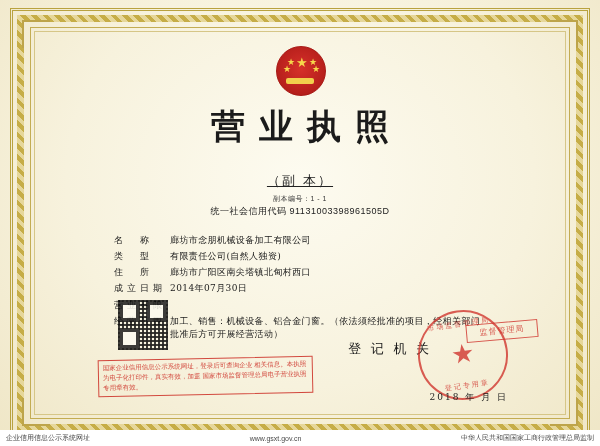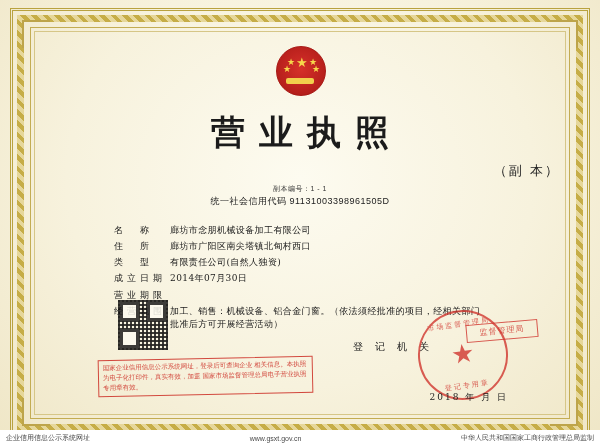--- a/index.html
+++ b/index.html
@@ -102,30 +102,31 @@
     border-radius: 2px;
   }
 
   .title {
     text-align: center;
     font-family: "DejaVu Serif", "Liberation Serif", serif;
     font-weight: bold;
     font-size: 34px;
     letter-spacing: 14px;
     color: #1b1b1b;
-    margin-top: 12px;
+    margin-top: 6px;
     text-indent: 14px;
   }
   .subtitle {
-    text-align: right;
+    text-align: center;
     font-family: "DejaVu Serif", "Liberation Serif", serif;
     font-size: 13px;
     color: #222;
-    margin-top: 6px;
+    margin-top: 22px;
     letter-spacing: 2px;
+    text-decoration: underline;
   }
   .serial-row {
     text-align: center;
     font-size: 7px;
     color: #333;
     margin-top: 4px;
     letter-spacing: 0.5px;
   }
   .credit-code {
     text-align: center;
@@ -201,24 +202,24 @@
     line-height: 1.5;
     padding: 3px 4px;
     box-sizing: border-box;
     transform: rotate(-1.2deg);
     opacity: 0.92;
     font-family: "DejaVu Serif", "Liberation Serif", serif;
   }
   .reg-authority {
     position: absolute;
     right: 128px; top: 40px;
-    font-size: 10px;
+    font-size: 13px;
     letter-spacing: 3px;
     color: #1a1a1a;
-    font-family: Liberation Mono, monospace;
+    font-family: Liberation Sans, sans-serif;
   }
   .seal {
     position: absolute;
     right: 52px; top: 10px;
     width: 86px; height: 86px;
     border-radius: 50%;
     border: 2.5px solid #d0322b;
     opacity: 0.78;
     transform: rotate(-8deg);
   }
@@ -318,26 +319,26 @@
     <div class="serial-row">副本编号：1 - 1</div>
     <div class="credit-code">统一社会信用代码 91131003398961505D</div>
 
     <table class="fields">
       <tbody>
           <tr>
         <td class="label">名　称</td>
         <td class="value">廊坊市念朋机械设备加工有限公司</td>
       </tr>
       <tr>
+        <td class="label">类　型</td>
+        <td class="value">有限责任公司(自然人独资)</td>
+      </tr>
+      <tr>
         <td class="label">住　所</td>
         <td class="value">廊坊市广阳区南尖塔镇北甸村西口</td>
-      </tr>
-      <tr>
-        <td class="label">类　型</td>
-        <td class="value">有限责任公司(自然人独资)</td>
       </tr>
       <tr>
         <td class="label">成立日期</td>
         <td class="value">2014年07月30日</td>
       </tr>
       <tr>
         <td class="label">营业期限</td>
         <td class="value"></td>
       </tr>
       <tr>

